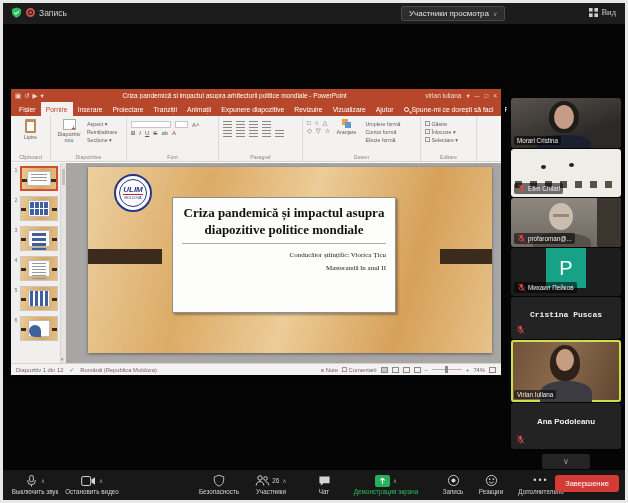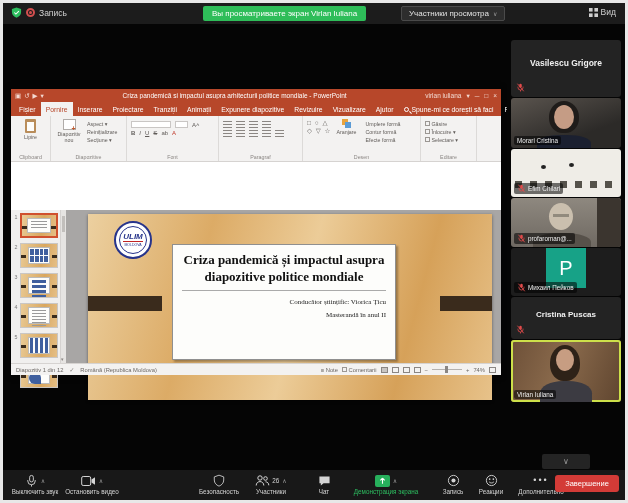--- a/index.html
+++ b/index.html
@@ -8,21 +8,21 @@
 
   
   .topbar { position:absolute; left:0; right:0; top:0; height:21px; background:#1c1c1c; }
   .rec-group { position:absolute; left:8px; top:4px; display:flex; align-items:center; gap:4px; }
   .shield { width:11px; height:11px; }
   .rec-dot { width:9px; height:9px; border:2px solid #d34f4f; border-radius:50%; position:relative; }
   .rec-dot::after { content:""; position:absolute; left:1px; top:1px; width:3px; height:3px; border-radius:50%; background:#d34f4f; }
   .rec-label { color:#cfcfcf; font-size:8.5px; }
   .banner { position:absolute; left:200px; top:3px; height:15px; background:#2ebd59; color:#fff; font-size:8px; display:flex; align-items:center; padding:0 9px; border-radius:2px; white-space:nowrap; }
   .view-settings { position:absolute; left:398px; top:3px; height:15px; background:#2d2d2d; border:1px solid #4a4a4a; color:#e2e2e2; font-size:8px; display:flex; align-items:center; gap:3px; padding:0 7px; border-radius:2px; white-space:nowrap; }
-  .view-btn { position:absolute; right:9px; top:4px; display:flex; align-items:flex-end; gap:3px; color:#cfcfcf; font-size:8.5px; }
+  .view-btn { position:absolute; right:9px; top:4px; display:flex; align-items:flex-end; gap:3px; color:#cfcfcf; font-size:8.5px;font-family:Liberation Serif, serif; }
 
   
   .ppt { position:absolute; left:8px; top:86px; width:490px; height:286px; background:#fff; box-shadow:0 0 6px rgba(0,0,0,.6); }
   .ppt-titlebar { height:13px; background:#b7472a; color:#fff; display:flex; align-items:center; padding:0 4px; font-size:6.5px; }
   .qat { display:flex; gap:3px; font-size:6.5px; color:#f3d9d1; }
   .ppt-title { flex:1; text-align:center; font-size:6.5px; white-space:nowrap; overflow:hidden; }
   .tb-right { display:flex; align-items:center; gap:5px; font-size:6.5px; color:#f3d9d1; }
   .ppt-tabs { height:14px; background:#b7472a; display:flex; align-items:stretch; padding-left:3px; color:#fff; font-size:6.8px; }
   .tab { display:flex; align-items:center; padding:0 5px; white-space:nowrap; }
   .tab.active { background:#f3f2f1; color:#b7472a; }
@@ -45,21 +45,21 @@
   .size-box { width:13px; height:7px; background:#fff; border:1px solid #c9c6c4; }
   .fmt { font-size:6px; color:#5f5b58; }
   .fmt b { font-weight:bold; } .fmt i { font-style:italic; } .fmt u { text-decoration:underline; } .fmt s { text-decoration:line-through; }
   .ic-lines { width:9px; height:7px; background-image:repeating-linear-gradient(to bottom,#8b8783 0 1px,transparent 1px 3px); }
   .shape-glyphs { font-size:6.5px; color:#6b6764; line-height:1.3; letter-spacing:1px; }
   .ic-arrange { width:9px; height:9px; position:relative; }
   .ic-arrange::before { content:""; position:absolute; left:0; top:0; width:6px; height:6px; background:#e8a33d; }
   .ic-arrange::after { content:""; position:absolute; left:3px; top:3px; width:6px; height:6px; background:#5b9bd5; }
   .tinysq { width:5px; height:5px; border:1px solid #9b9793; display:inline-block; }
 
-  .ppt-content { position:absolute; left:0; right:0; top:74px; bottom:12px; background:#a8a6a5; display:flex;margin-top:47px; }
+  .ppt-content { position:absolute; left:0; right:0; top:74px; bottom:12px; background:#a8a6a5; display:flex; }
   .thumbs { width:50px; background:#f0efee; border-right:1px solid #d5d2d0; padding-top:3px; }
   .thumb { display:flex; margin:0 2px 5px 1px; }
   .tnum { width:8px; font-size:5.3px; color:#777; text-align:center; padding-top:1px; }
   .timg { flex:1; height:25px; background:linear-gradient(100deg,#e9cb97,#d9a75f 60%,#e5bf86); border:1px solid #c9c6c4; position:relative; overflow:hidden; }
   .thumb.sel .timg { border:2px solid #d0502e; }
   .timg::before, .timg::after { content:""; position:absolute; top:11px; height:3px; background:#3a2b1c; }
   .timg::before { left:0; width:5px; } .timg::after { right:0; width:5px; }
   .tcard { position:absolute; left:7px; right:7px; top:3px; bottom:3px; background:#fdfdfb; border:1px solid #bbb; }
   .tgrid { position:absolute; left:9px; top:5px; right:9px; bottom:5px; display:grid; grid-template-columns:repeat(4,1fr); gap:1px; }
   .tgrid i { background:#3f5f9e; }
@@ -134,21 +134,20 @@
 
   <div class="topbar">
     <div class="rec-group">
       <svg class="shield" viewBox="0 0 12 12">
           <path d="M6 0.5l5 1.8v3.2c0 3.2-2.1 5.2-5 6.2-2.9-1-5-3-5-6.2V2.3z" fill="#2dbe5f"></path>
           <path d="M3.6 6l1.7 1.7L8.6 4.4" stroke="#fff" stroke-width="1.1" fill="none"></path>
         </svg>
       <span class="rec-dot"></span>
       <span class="rec-label">Запись</span>
     </div>
-    <div class="banner">Вы просматриваете экран Virlan Iuliana</div>
     <div class="view-settings">
       <span>Участники просмотра</span>
         <span class="caret">∨</span>
     </div>
     <div class="view-btn">
       <svg width="9" height="9" viewBox="0 0 10 10">
           <rect x="0" y="0" width="4" height="4" fill="#cfcfcf"></rect>
           <rect x="6" y="0" width="4" height="4" fill="#cfcfcf"></rect>
           <rect x="0" y="6" width="4" height="4" fill="#cfcfcf"></rect>
           <rect x="6" y="6" width="4" height="4" fill="#cfcfcf"></rect>
@@ -378,29 +377,20 @@
         <span class="zoom-track"></span>
         <span>+</span>
         <span>74%</span>
         <span class="vbox"></span>
       </div>
     </div>
   </div>
 
   <div class="sidebar">
 
-    <div class="tile" style="top:16px; height:57px;">
-      <span class="cname">Vasilescu Grigore</span>
-      <svg class="mic-muted corner-mic" viewBox="0 0 10 10">
-          <rect x="3.6" y="0.8" width="2.8" height="4.6" rx="1.4" fill="#e14b4b"></rect>
-          <path d="M2.2 4v1a2.8 2.8 0 0 0 5.6 0V4" stroke="#e14b4b" fill="none" stroke-width="0.9"></path>
-          <line x1="5" y1="7.8" x2="5" y2="9.4" stroke="#e14b4b" stroke-width="0.9"></line>
-          <line x1="1.6" y1="0.8" x2="8.6" y2="9.2" stroke="#e14b4b" stroke-width="1"></line>
-        </svg>
-    </div>
 
     <div class="tile p-bg-cristina" style="top:74px; height:50px;">
       <span class="hair" style="left:38px; top:3px; width:30px; height:32px; background:#1f1c1a;"></span>
       <span class="head" style="left:43px; top:7px; width:20px; height:24px; background:#c59c85;"></span>
       <span class="body" style="left:26px; bottom:-5px; width:54px; height:18px; background:#1b2030;"></span>
       <span class="chip">Morari Cristina</span>
     </div>
 
     <div class="tile p-bg-efim" style="top:125px; height:48px;">
       <span class="efim-dot" style="left:30px; top:16px;"></span>
@@ -436,37 +426,46 @@
       <span class="chip">
           <svg class="mic-muted" viewBox="0 0 10 10">
             <rect x="3.6" y="0.8" width="2.8" height="4.6" rx="1.4" fill="#e14b4b"></rect>
             <path d="M2.2 4v1a2.8 2.8 0 0 0 5.6 0V4" stroke="#e14b4b" fill="none" stroke-width="0.9"></path>
             <line x1="1.6" y1="0.8" x2="8.6" y2="9.2" stroke="#e14b4b" stroke-width="1"></line>
           </svg>
           <span>Михаил Пейков</span>
         </span>
     </div>
 
-    <div class="tile" style="top:273px; height:42px;">
+    <div class="tile" style="top:273px; height:42px;font-family:Liberation Mono, monospace;">
       <span class="cname" style="font-size:8px;">Cristina Puscas</span>
       <svg class="mic-muted corner-mic" viewBox="0 0 10 10">
           <rect x="3.6" y="0.8" width="2.8" height="4.6" rx="1.4" fill="#e14b4b"></rect>
           <path d="M2.2 4v1a2.8 2.8 0 0 0 5.6 0V4" stroke="#e14b4b" fill="none" stroke-width="0.9"></path>
           <line x1="5" y1="7.8" x2="5" y2="9.4" stroke="#e14b4b" stroke-width="0.9"></line>
           <line x1="1.6" y1="0.8" x2="8.6" y2="9.2" stroke="#e14b4b" stroke-width="1"></line>
         </svg>
     </div>
 
     <div class="tile p-bg-virlan active" style="top:316px; height:62px;">
       <span class="hair" style="left:39px; top:5px; width:30px; height:36px; background:#2e2218;"></span>
       <span class="head" style="left:45px; top:9px; width:18px; height:22px; background:#c79d82;"></span>
       <span class="body" style="left:29px; bottom:-6px; width:52px; height:27px; background:#3c3b42;"></span>
       <span class="chip">Virlan Iuliana</span>
     </div>
 
+    <div class="tile" style="top:379px; height:46px;">
+      <span class="cname" style="font-size:8px;">Ana Podoleanu</span>
+      <svg class="mic-muted corner-mic" viewBox="0 0 10 10">
+          <rect x="3.6" y="0.8" width="2.8" height="4.6" rx="1.4" fill="#e14b4b"></rect>
+          <path d="M2.2 4v1a2.8 2.8 0 0 0 5.6 0V4" stroke="#e14b4b" fill="none" stroke-width="0.9"></path>
+          <line x1="5" y1="7.8" x2="5" y2="9.4" stroke="#e14b4b" stroke-width="0.9"></line>
+          <line x1="1.6" y1="0.8" x2="8.6" y2="9.2" stroke="#e14b4b" stroke-width="1"></line>
+        </svg>
+    </div>
 
     <div class="collapse-btn">
         <span>∨</span>
       </div>
   </div>
 
   <div class="bottombar">
     <div class="tool" style="left:6px; width:52px;">
       <div class="ic">
           <svg width="13" height="14" viewBox="0 0 14 14">

